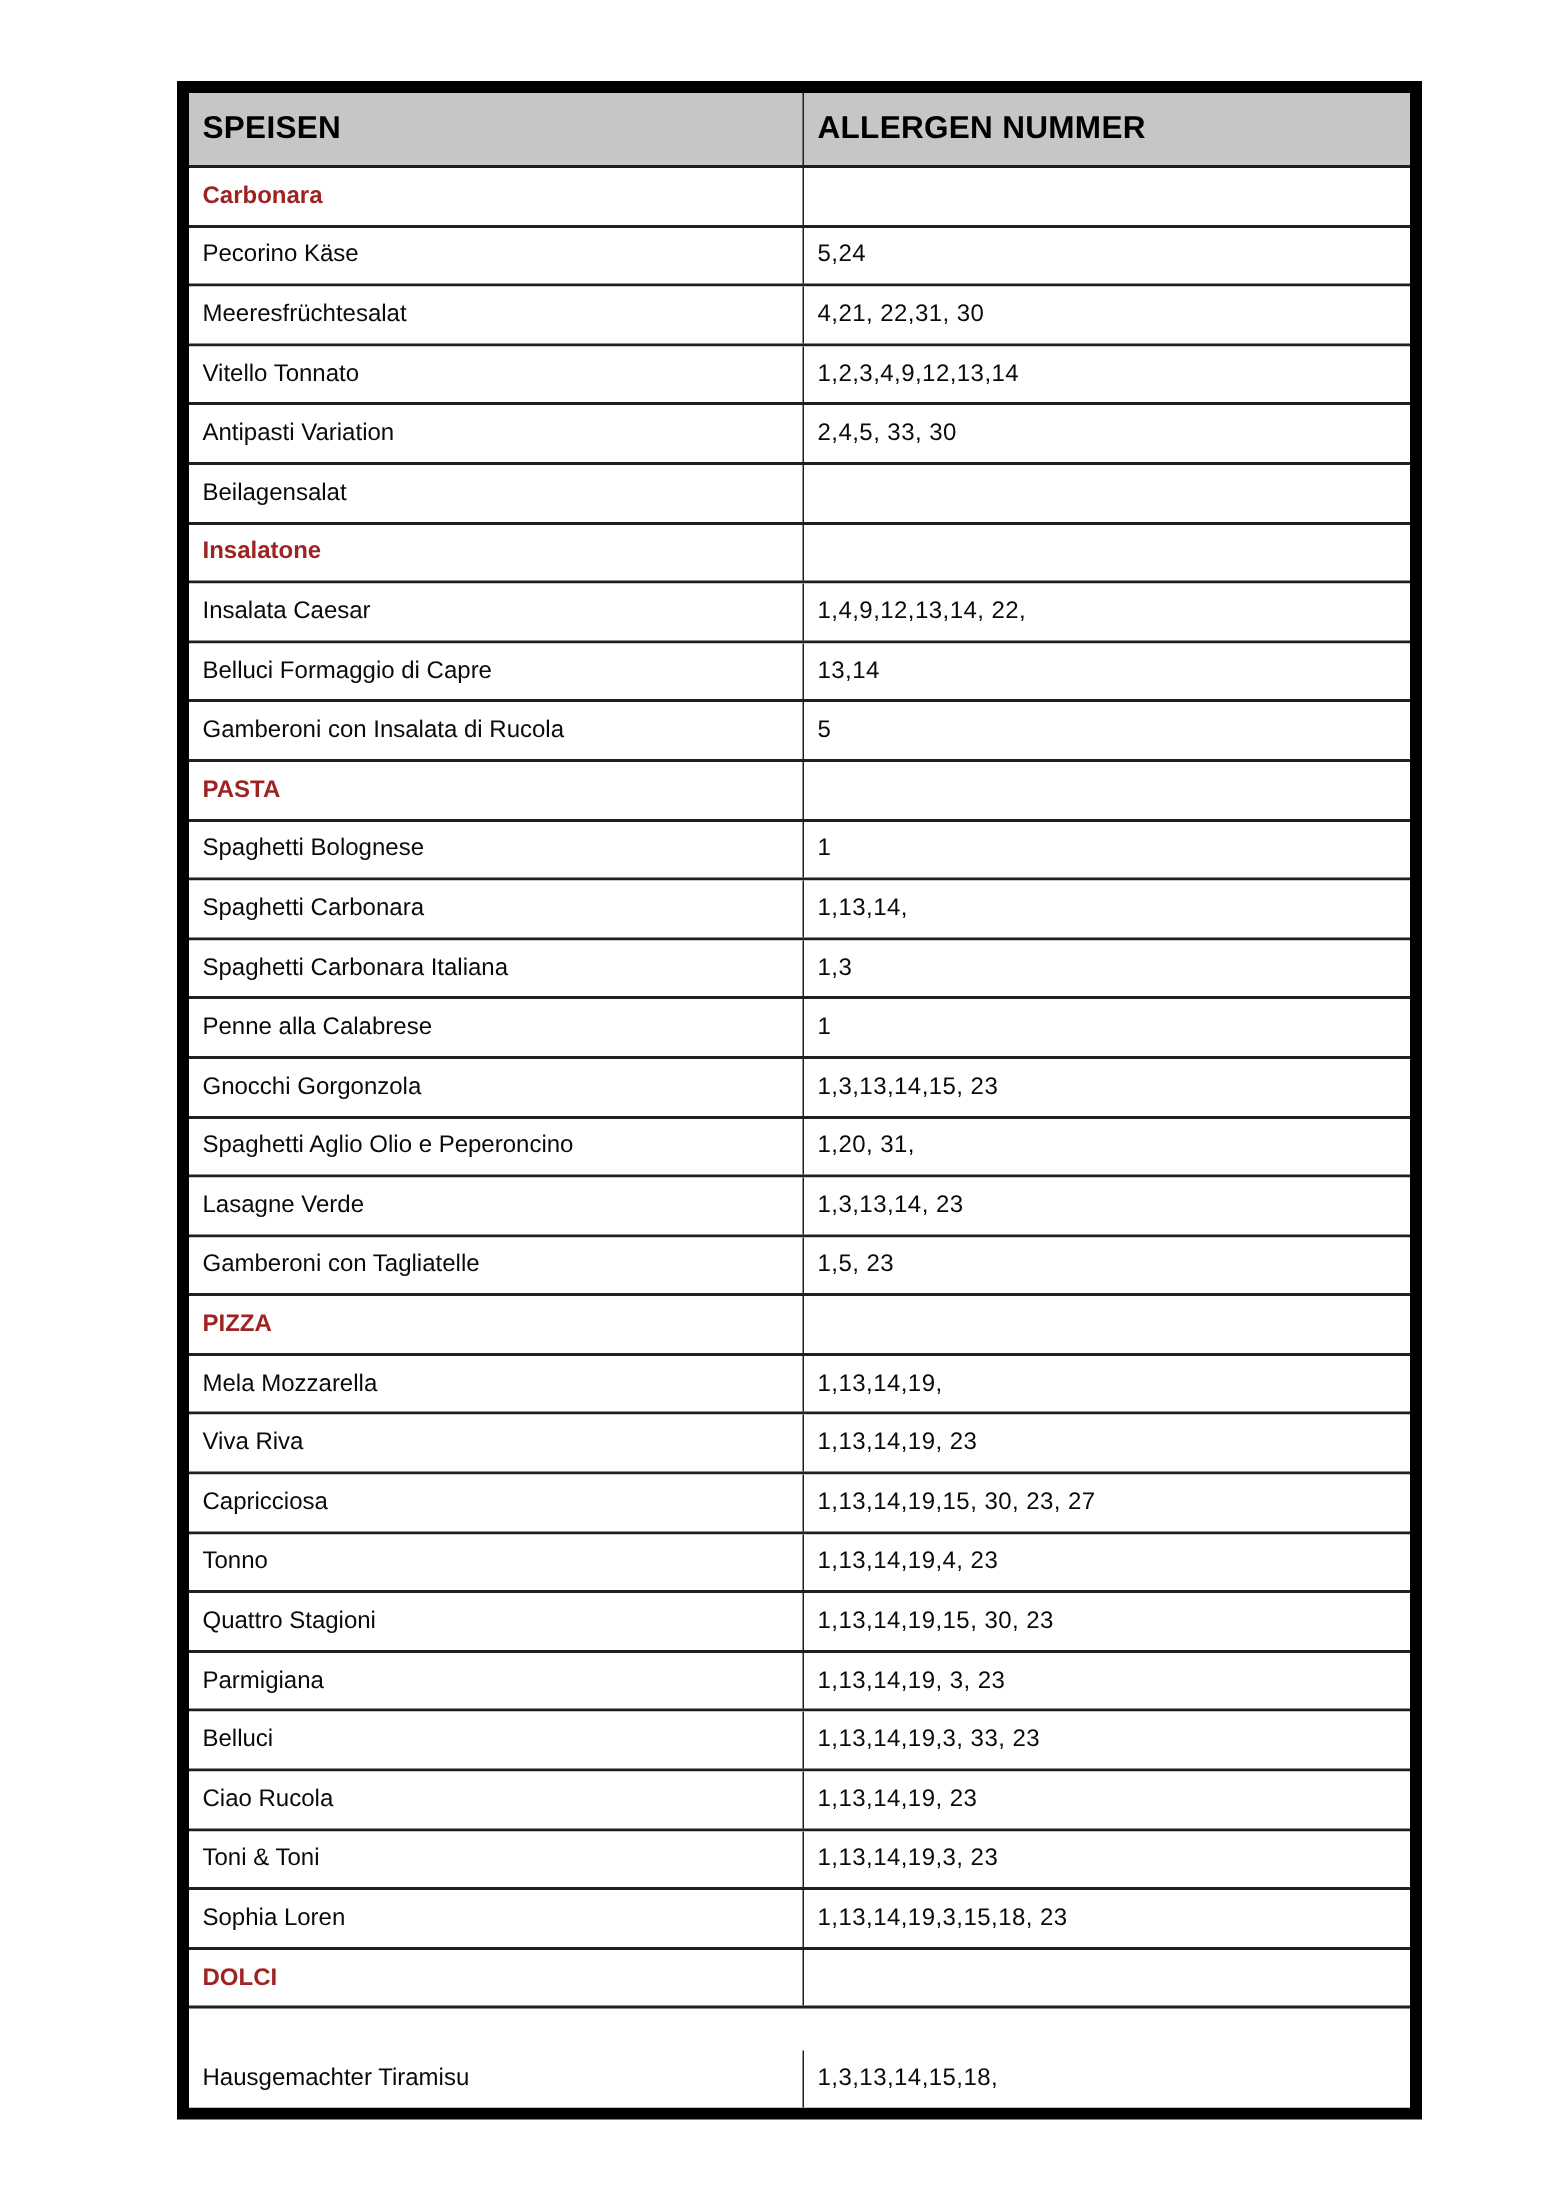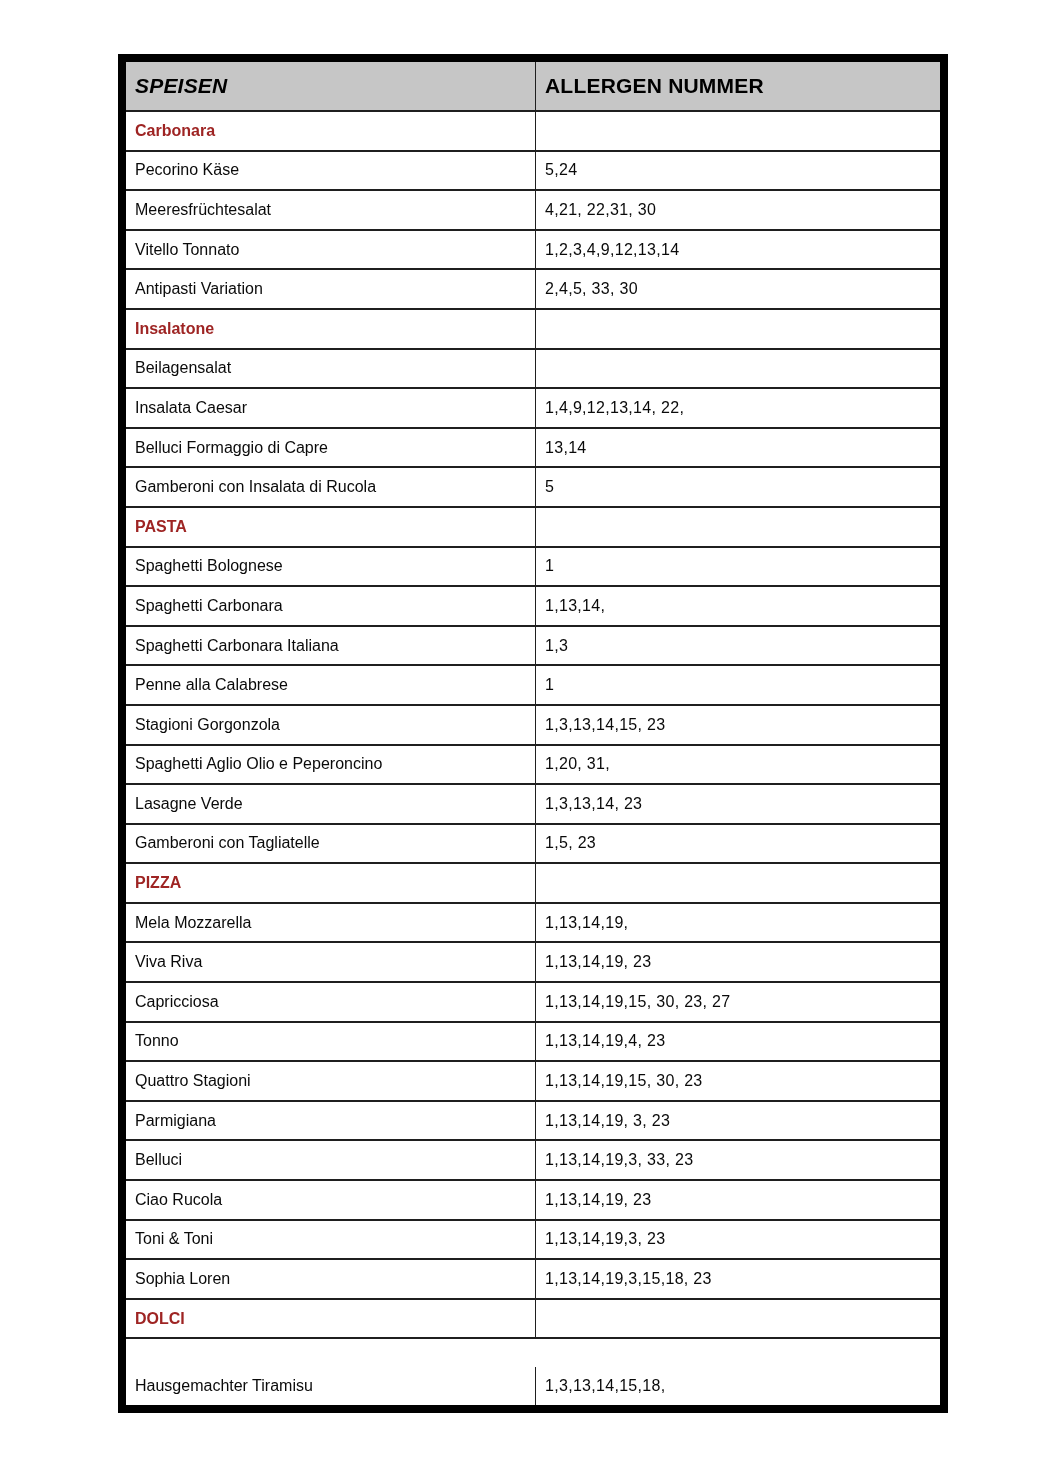--- a/index.html
+++ b/index.html
@@ -44,21 +44,20 @@
     padding-left: 9px;
     font-size: 21px;
     font-weight: bold;
     color: #000000;
     letter-spacing: 0.2px;
   }
   .header-cell.col-dish {
     width: 410px;
     flex: none;
     border-right: 1.5px solid var(--line-color);
-    font-style: italic;
   }
   .header-cell.col-allergens { flex: 1; }
   .body-rows {
     flex: 1;
     display: flex;
     flex-direction: column;
   }
   .row {
     flex: 1;
     display: flex;
@@ -117,27 +116,27 @@
   <div class="row">
     <div class="cell cell-dish">Vitello Tonnato</div>
     <div class="cell cell-allergens">1,2,3,4,9,12,13,14</div>
   </div>
 
   <div class="row">
     <div class="cell cell-dish">Antipasti Variation</div>
     <div class="cell cell-allergens">2,4,5, 33, 30</div>
   </div>
 
+  <div class="row">
+    <div class="cell cell-dish">Beilagensalat</div>
+    <div class="cell cell-allergens"></div>
+  </div>
+
   <div class="row section">
     <div class="cell cell-dish">Insalatone</div>
-    <div class="cell cell-allergens"></div>
-  </div>
-
-  <div class="row">
-    <div class="cell cell-dish">Beilagensalat</div>
     <div class="cell cell-allergens"></div>
   </div>
 
   <div class="row">
     <div class="cell cell-dish">Insalata Caesar</div>
     <div class="cell cell-allergens">1,4,9,12,13,14, 22,</div>
   </div>
 
   <div class="row">
     <div class="cell cell-dish">Belluci Formaggio di Capre</div>
@@ -168,21 +167,21 @@
     <div class="cell cell-dish">Spaghetti Carbonara Italiana</div>
     <div class="cell cell-allergens">1,3</div>
   </div>
 
   <div class="row">
     <div class="cell cell-dish">Penne alla Calabrese</div>
     <div class="cell cell-allergens">1</div>
   </div>
 
   <div class="row">
-    <div class="cell cell-dish">Stagioni Gorgonzola</div>
+    <div class="cell cell-dish">Gnocchi Gorgonzola</div>
     <div class="cell cell-allergens">1,3,13,14,15, 23</div>
   </div>
 
   <div class="row">
     <div class="cell cell-dish">Spaghetti Aglio Olio e Peperoncino</div>
     <div class="cell cell-allergens">1,20, 31,</div>
   </div>
 
   <div class="row">
     <div class="cell cell-dish">Lasagne Verde</div>

